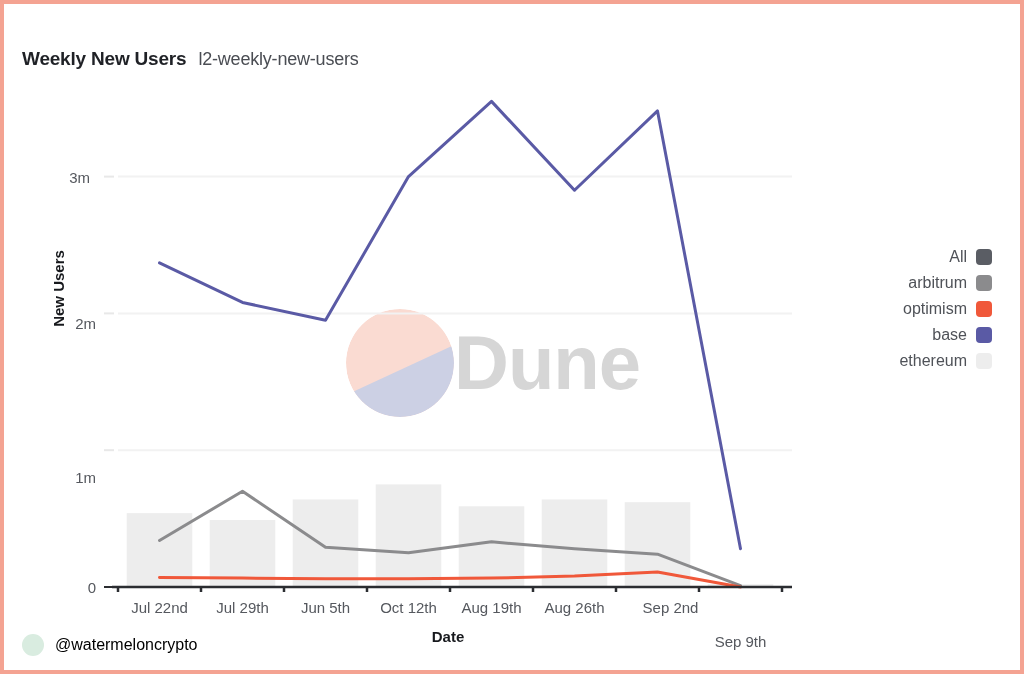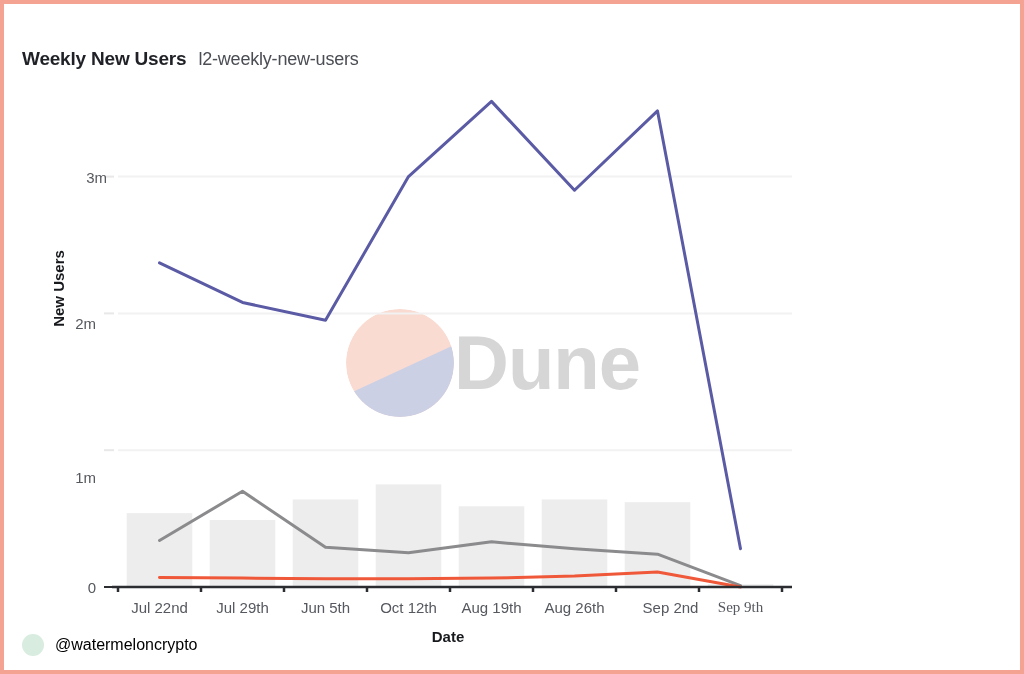--- a/index.html
+++ b/index.html
@@ -230,30 +230,52 @@
           <line x1="100" x2="110" y1="309.4" y2="309.4" stroke="#e8e8e8" stroke-width="2"></line>
           <line x1="100" x2="110" y1="172.59999999999997" y2="172.59999999999997" stroke="#e8e8e8" stroke-width="2"></line>
         </g>
       </svg>
 
     <div id="y-axis-title">New Users</div>
     <div id="x-axis-title">Date</div>
   <div class="tick-label y-tick-label" style="left: 18px; width: 74px; top: 583px;">0</div>
       <div class="tick-label y-tick-label" style="left: 18px; width: 74px; top: 473px; text-align: right;">1m</div>
       <div class="tick-label y-tick-label" style="left: 18px; width: 74px; top: 309.4px; margin-top: 10px;">2m</div>
-      <div class="tick-label y-tick-label" style="left: 29px; width: 74px; top: 172.6px; text-align: right;">3m</div>
+      <div class="tick-label y-tick-label" style="left: 12px; width: 74px; top: 172.6px; text-align: right;">3m</div>
       <div class="tick-label x-tick-label" style="left: 155.5px; top: 595px;">Jul 22nd</div>
       <div class="tick-label x-tick-label" style="left: 238.5px; top: 595px;">Jul 29th</div>
       <div class="tick-label x-tick-label" style="left: 321.5px; top: 595px;">Jun 5th</div>
       <div class="tick-label x-tick-label" style="left: 404.5px; top: 595px;">Oct 12th</div>
       <div class="tick-label x-tick-label" style="left: 487.5px; top: 595px;">Aug 19th</div>
       <div class="tick-label x-tick-label" style="left: 570.5px; top: 595px;">Aug 26th</div>
       <div class="tick-label x-tick-label" style="left: 653.5px; top: 595px; margin-left: 13px;">Sep 2nd</div>
-      <div class="tick-label x-tick-label" style="left: 736.5px; top: 595px; font-family: Liberation Serif, serif;">Sep 9th</div>
+      <div class="tick-label x-tick-label" style="left: 736.5px; top: 629px;">Sep 9th</div>
     </div>
 
+  <div id="legend">
+      <div class="legend-row">
+        <span class="legend-label">All</span>
+        <span class="legend-swatch" style="background: rgb(90, 93, 100);"></span>
+      </div>
+      <div class="legend-row">
+        <span class="legend-label">arbitrum</span>
+        <span class="legend-swatch" style="background: rgb(139, 139, 141);"></span>
+      </div>
+      <div class="legend-row">
+        <span class="legend-label">optimism</span>
+        <span class="legend-swatch" style="background: rgb(240, 88, 58);"></span>
+      </div>
+      <div class="legend-row">
+        <span class="legend-label">base</span>
+        <span class="legend-swatch" style="background: rgb(90, 90, 165);"></span>
+      </div>
+      <div class="legend-row">
+        <span class="legend-label">ethereum</span>
+        <span class="legend-swatch" style="background: rgb(237, 237, 237);"></span>
+      </div>
+    </div>
 
   <div id="footer">
     <div id="footer-avatar"></div>
     <div id="footer-handle">@watermeloncrypto</div>
   </div>
 
 </div>
 
 </body></html>

